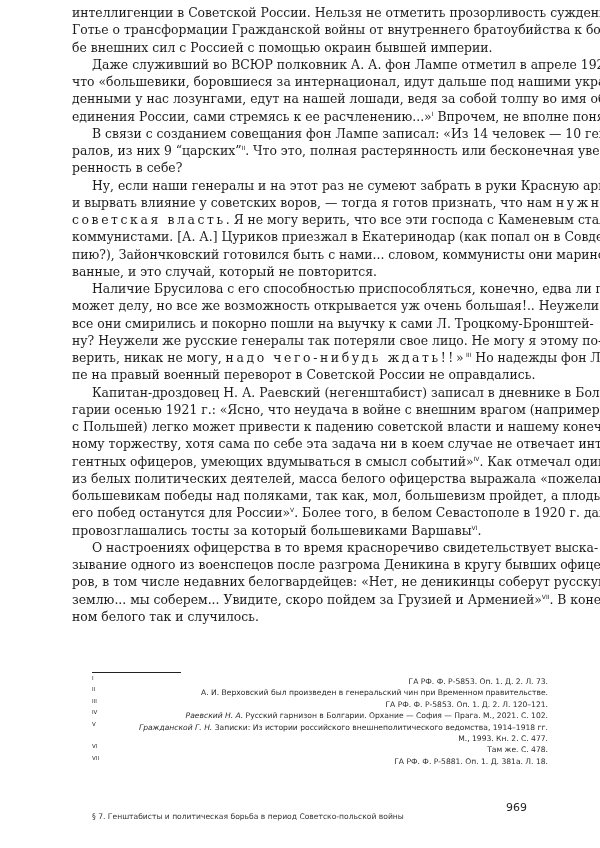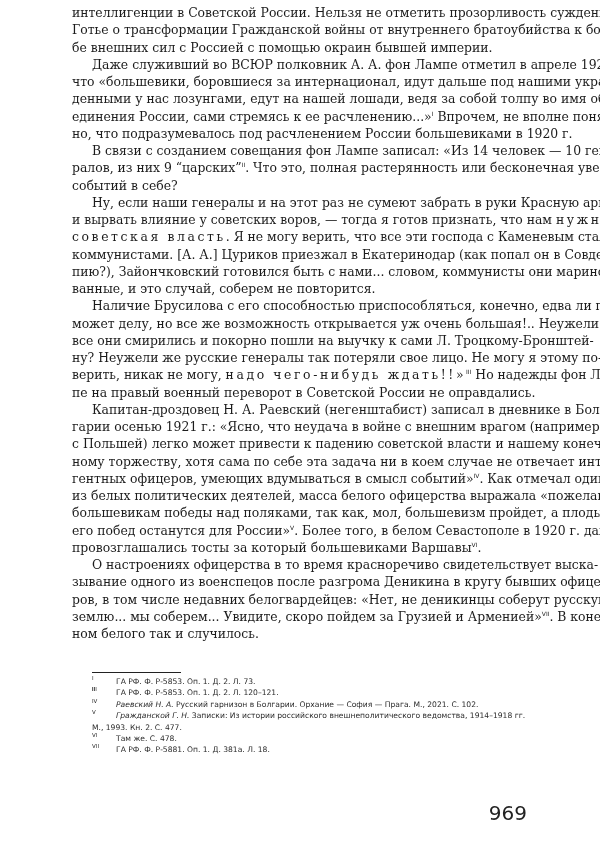--- a/index.html
+++ b/index.html
@@ -13,55 +13,54 @@
   .line { display: block; text-align: justify; text-align-last: justify; white-space: nowrap; height: 17.25px; overflow: visible; }
   .line.last { text-align-last: left; }
   .line.indent { padding-left: 20px; }
   .spaced { letter-spacing: 2.6px; }
   sup.fn { font-size: 6px; vertical-align: 5px; line-height: 0; font-family: "DejaVu Sans", sans-serif; }
   .rule { position: absolute; left: 92px; top: 672px; width: 89px; height: 1px; background: #222; }
   .footnotes {
     position: absolute; left: 92px; top: 676px; width: 456px;
     font-family: "DejaVu Sans", sans-serif; font-size: 7.6px; line-height: 11.4px; color: #2a2a2a;
   }
-  .fn-item { position: relative; padding-left: 24px; white-space: nowrap; }
+  .fn-item { position: relative; padding-left: 24px; white-space: nowrap; text-align: right; }
   .fn-item .mark { position: absolute; left: 0; top: -3px; font-size: 5.5px; }
   .fn-item .cont { margin-left: -24px; display: block; }
   .footnotes i { font-style: italic; }
   .running-head {
     position: absolute; left: 92px; top: 812px;
     font-family: "DejaVu Sans", sans-serif; font-size: 7.6px; color: #333;
   }
   .page-number {
     position: absolute; right: 73px; top: 801px;
-    font-family: "DejaVu Sans", sans-serif; font-size: 20px; color: #222;
+    font-family: "DejaVu Sans", sans-serif; font-size: 11px; color: #222;
   }
 </style>
 </head>
 <body>
 
 <div class="page">
   <div class="body-text" id="body-text">
       <span class="line"><span>интеллигенции в Советской России. Нельзя не отметить прозорливость суждения</span></span>
       <span class="line"><span>Готье о трансформации Гражданской войны от внутреннего братоубийства к борь-</span></span>
       <span class="line last"><span>бе внешних сил с Россией с помощью окраин бывшей империи.</span></span>
       <span class="line indent"><span>Даже служивший во ВСЮР полковник А. А. фон Лампе отметил в апреле 1920 г.,</span></span>
       <span class="line"><span>что «большевики, боровшиеся за интернационал, идут дальше под нашими укра-</span></span>
       <span class="line"><span>денными у нас лозунгами, едут на нашей лошади, ведя за собой толпу во имя объ-</span></span>
       <span class="line"><span>единения России, сами стремясь к ее расчленению...»</span><sup class="fn">I</sup><span> Впрочем, не вполне понят-</span></span>
-      <span class="line last"><span>но, что подразумевалось под расчленением России большевиками в 1920 г.</span></span>
       <span class="line indent"><span>В связи с созданием совещания фон Лампе записал: «Из 14 человек — 10 гене-</span></span>
       <span class="line"><span>ралов, из них 9 “царских”</span><sup class="fn">II</sup><span>. Что это, полная растерянность или бесконечная уве-</span></span>
-      <span class="line last"><span>событий в себе?</span></span>
+      <span class="line last"><span>ренность в себе?</span></span>
       <span class="line indent"><span>Ну, если наши генералы и на этот раз не сумеют забрать в руки Красную армию</span></span>
       <span class="line"><span>и вырвать влияние у советских воров, — тогда я готов признать, что нам </span><span class="spaced">нужна</span></span>
       <span class="line"><span class="spaced">советская власть</span><span></span><span>. Я не могу верить, что все эти господа с Каменевым стали</span></span>
       <span class="line"><span>коммунистами. [А. А.] Цуриков приезжал в Екатеринодар (как попал он в Совде-</span></span>
       <span class="line"><span>пию?), Зайончковский готовился быть с нами... словом, коммунисты они марино-</span></span>
-      <span class="line last"><span>ванные, и это случай, соберем не повторится.</span></span>
+      <span class="line last"><span>ванные, и это случай, который не повторится.</span></span>
       <span class="line indent"><span>Наличие Брусилова с его способностью приспособляться, конечно, едва ли по-</span></span>
       <span class="line"><span>может делу, но все же возможность открывается уж очень большая!.. Неужели же</span></span>
       <span class="line"><span>все они смирились и покорно пошли на выучку к сами Л. Троцкому-Бронштей-</span></span>
       <span class="line"><span>ну? Неужели же русские генералы так потеряли свое лицо. Не могу я этому по-</span></span>
       <span class="line"><span>верить, никак не могу, </span><span class="spaced">надо чего-нибудь ждать!!»</span><sup class="fn">III</sup><span> Но надежды фон Лам-</span></span>
       <span class="line last"><span>пе на правый военный переворот в Советской России не оправдались.</span></span>
       <span class="line indent"><span>Капитан-дроздовец Н. А. Раевский (негенштабист) записал в дневнике в Бол-</span></span>
       <span class="line"><span>гарии осенью 1921 г.: «Ясно, что неудача в войне с внешним врагом (например,</span></span>
       <span class="line"><span>с Польшей) легко может привести к падению советской власти и нашему конеч-</span></span>
       <span class="line"><span>ному торжеству, хотя сама по себе эта задача ни в коем случае не отвечает инте-</span></span>
@@ -72,21 +71,22 @@
       <span class="line last"><span>провозглашались тосты за который большевиками Варшавы</span><sup class="fn">VI</sup><span>.</span></span>
       <span class="line indent"><span>О настроениях офицерства в то время красноречиво свидетельствует выска-</span></span>
       <span class="line"><span>зывание одного из военспецов после разгрома Деникина в кругу бывших офице-</span></span>
       <span class="line"><span>ров, в том числе недавних белогвардейцев: «Нет, не деникинцы соберут русскую</span></span>
       <span class="line"><span>землю... мы соберем... Увидите, скоро пойдем за Грузией и Арменией»</span><sup class="fn">VII</sup><span>. В конеч-</span></span>
       <span class="line last"><span>ном белого так и случилось.</span></span>
     </div>
   <div class="rule"></div>
   <div class="footnotes" id="footnotes">
       <div class="fn-item"><span class="mark">I</span><span>ГА РФ. Ф. Р-5853. Оп. 1. Д. 2. Л. 73.</span></div>
-      <div class="fn-item"><span class="mark">II</span></div>
+      <div class="fn-item"><span class="mark">II</span><span>А. И. Верховский был произведен в генеральский чин при Временном правительстве.</span></div>
       <div class="fn-item"><span class="mark">III</span><span>ГА РФ. Ф. Р-5853. Оп. 1. Д. 2. Л. 120–121.</span></div>
       <div class="fn-item"><span class="mark">IV</span><i>Раевский Н. А.</i><span> Русский гарнизон в Болгарии. Орхание — София — Прага. М., 2021. С. 102.</span></div>
       <div class="fn-item"><span class="mark">V</span><i>Гражданской Г. Н.</i><span> Записки: Из истории российского внешнеполитического ведомства, 1914–1918 гг.</span><span class="cont">М., 1993. Кн. 2. С. 477.</span></div>
       <div class="fn-item"><span class="mark">VI</span><span>Там же. С. 478.</span></div>
       <div class="fn-item"><span class="mark">VII</span><span>ГА РФ. Ф. Р-5881. Оп. 1. Д. 381а. Л. 18.</span></div>
     </div>
+  <div class="running-head">§ 7. Генштабисты и политическая борьба в период Советско-польской войны</div>
   <div class="page-number">969</div>
 </div>
 
 </body></html>

